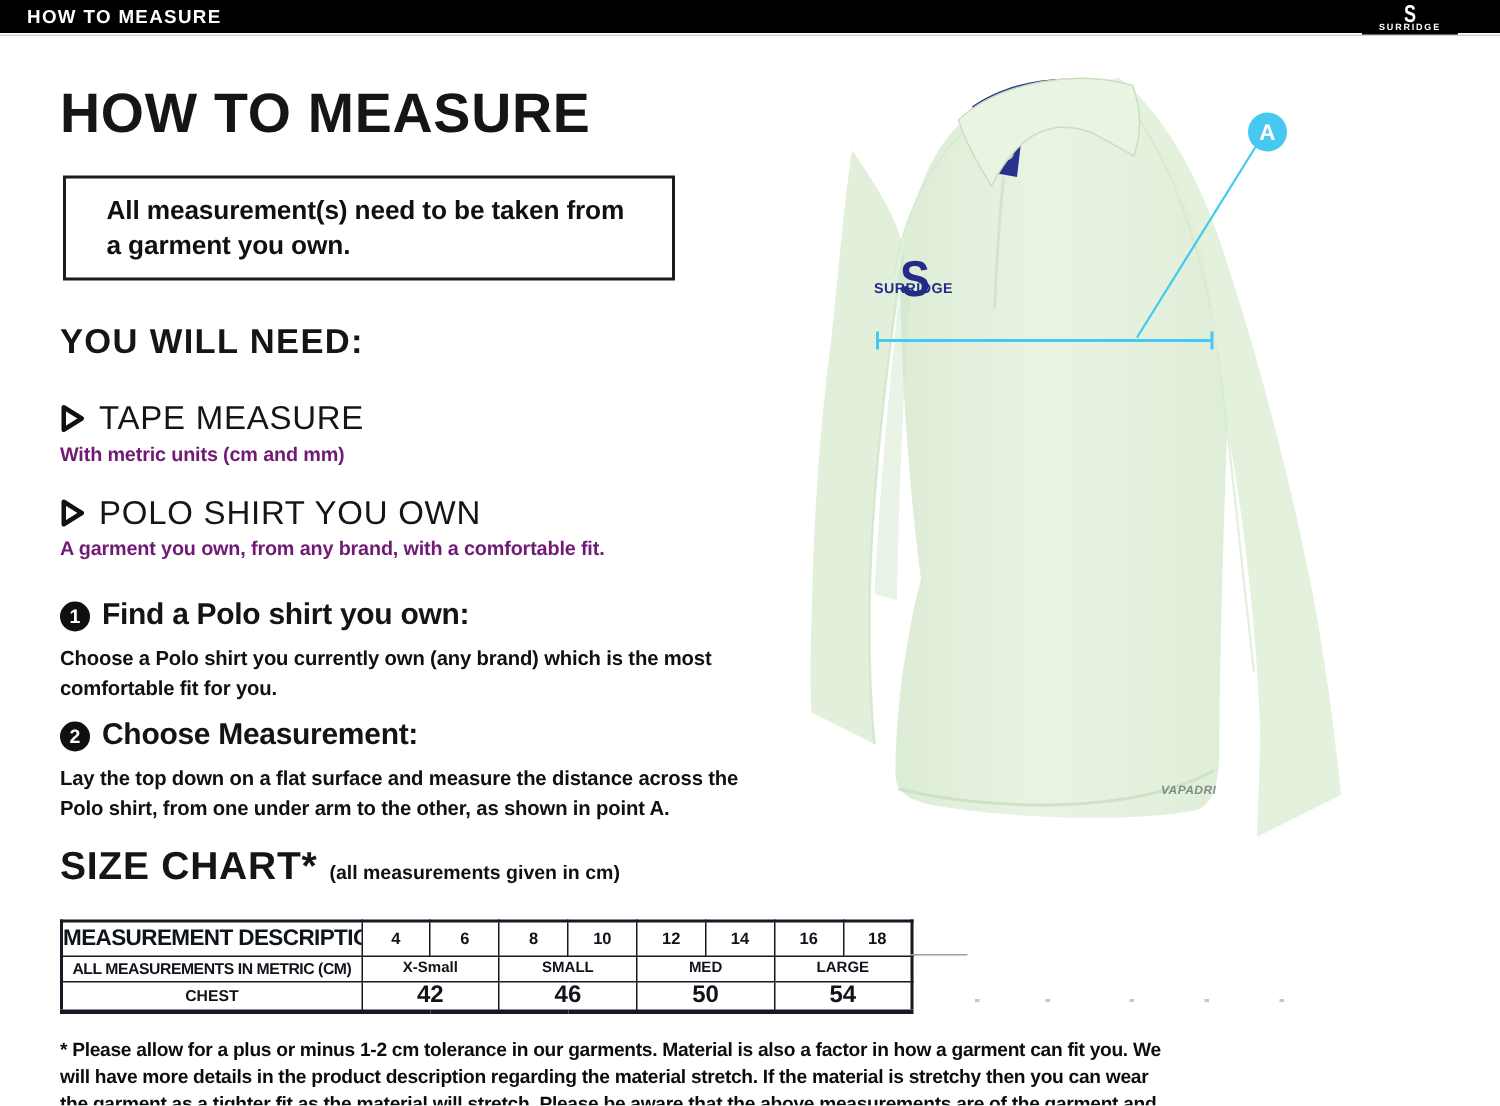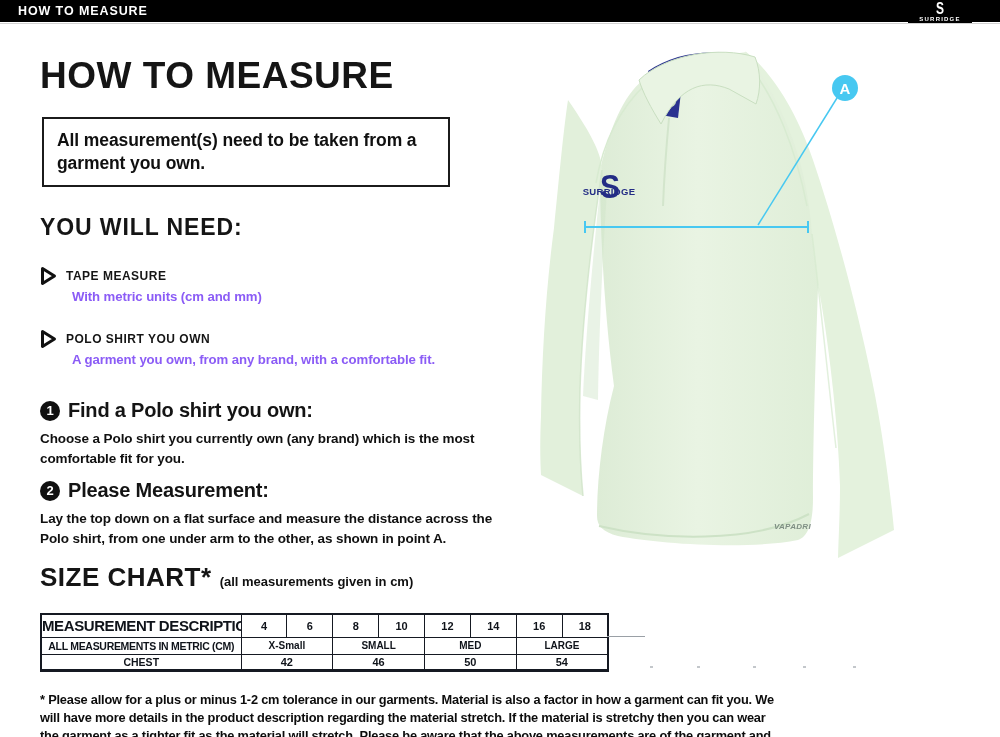--- a/index.html
+++ b/index.html
@@ -14,30 +14,30 @@
   .topbar-logo { position:absolute; right:28px; top:0; width:64px; height:24px; background:#000;
                  color:#fff; display:flex; flex-direction:column; align-items:center; justify-content:center; cursor:pointer; }
   .logo-s { font-size:12px; font-weight:bold; line-height:1; transform:scaleY(1.35); }
   .logo-name { font-size:6px; font-weight:bold; letter-spacing:1.2px; margin-top:1px; }
   .bar-underline { position:absolute; left:0; top:23px; width:1000px; height:1px; background:#d2d2d2; }
 
   
   .page-title { position:absolute; left:40px; top:55px; font-size:37px; font-weight:bold;
                 letter-spacing:.5px; color:#151515; }
   .notice-box { position:absolute; left:42px; top:117px; width:408px; border:2.5px solid #1b1b1b;
-                padding:10px 13px; background:#fff; }
+                padding:10px 27px; background:#fff; }
   .notice-box p { font-size:17.5px; font-weight:bold; line-height:1.32; color:#101010; letter-spacing:-.1px; }
   .need-heading { position:absolute; left:40px; top:214px; font-size:23px; font-weight:bold;
                   letter-spacing:.9px; color:#151515;text-align:center; }
 
   .need-item { position:absolute; left:40px; }
   .need-item-1 { top:266px; } .need-item-2 { top:329px; }
   .need-row { display:flex; align-items:center; gap:9px; }
-  .need-label { font-size:12px; font-weight:bold; letter-spacing:.5px; color:#151515; }
-  .need-desc { font-size:13.2px; font-weight:bold; margin-top:3px; letter-spacing:-.1px; color:#8b5cf6;margin-left:32px; }
+  .need-label { font-size:22px; font-weight:normal; letter-spacing:.5px; color:#151515; }
+  .need-desc { font-size:13.2px; font-weight:bold; margin-top:3px; letter-spacing:-.1px; color:#701a75; }
 
   .step { position:absolute; left:40px; }
   .step-1 { top:399px; } .step-2 { top:479px; }
   .step-head { display:flex; align-items:center; gap:8px; }
   .step-num { width:20px; height:20px; border-radius:50%; background:#101010; color:#fff;
               font-size:13px; font-weight:bold; display:flex; align-items:center; justify-content:center; }
   .step-title { font-size:20px; font-weight:bold; color:#141414; letter-spacing:-.2px; }
   .step-desc { margin-top:7px; width:482px; font-size:13.5px; font-weight:bold; line-height:1.5;
                letter-spacing:-.1px; color:#101010; }
 
@@ -48,21 +48,21 @@
   table.size-table { position:absolute; left:40px; top:613px; width:567px; table-layout:fixed;
                      border-collapse:collapse; border:2px solid #151922; border-bottom:3px solid #151922; }
   .size-table td { border:1.5px solid #151922; text-align:center; vertical-align:middle;
                    padding:0; color:#0f131a; overflow:hidden; white-space:nowrap; }
   .tr-head { height:23px; } .tr-metric { height:17px; } .tr-data { height:16px; }
   .cell-desc   { text-align:left; padding-left:4px; font-size:15px; font-weight:bold; letter-spacing:-.4px; }
   .cell-size   { font-size:11px; font-weight:bold; }
   .cell-metric { text-align:left; padding-left:4px; font-size:10.5px; font-weight:bold; letter-spacing:-.3px; }
   .cell-group  { font-size:10px; font-weight:bold; }
   .cell-rowlabel { text-align:left; padding-left:4px; font-size:10.5px; font-weight:bold; }
-  .cell-value  { font-size:11px; font-weight:bold; }
+  .cell-value  { font-size:16px; font-weight:bold; }
 
   .table-tail-line { position:absolute; left:607px; top:636px; width:38px; height:1px; background:#9aa0a6; }
   .dot { position:absolute; top:666px; width:3px; height:2px; background:#c3c7cb; }
 
   .footnote { position:absolute; left:40px; top:691px; width:744px; font-size:12.8px; font-weight:600;
               line-height:1.4; letter-spacing:-.2px; color:#0c0c0c; }
 
   .shirt-wrap { position:absolute; left:498px; top:38px; width:470px; height:535px; }
 </style>
 </head>
@@ -111,21 +111,21 @@
     <div class="step-head">
       <span class="step-num">1</span>
       <span class="step-title">Find a Polo shirt you own:</span>
     </div>
     <div class="step-desc">Choose a Polo shirt you currently own (any brand) which is the most comfortable fit for you.</div>
   </div>
 
   <div class="step step-2">
     <div class="step-head">
       <span class="step-num">2</span>
-      <span class="step-title">Please Measurement:</span>
+      <span class="step-title">Choose Measurement:</span>
     </div>
     <div class="step-desc">Lay the top down on a flat surface and measure the distance across the Polo shirt, from one under arm to the other, as shown in point A.</div>
   </div>
 
   <div class="sizechart-head">
     <span class="sizechart-title">SIZE CHART*</span>
     <span class="sizechart-sub">(all measurements given in cm)</span>
   </div>
 
   <table class="size-table">

